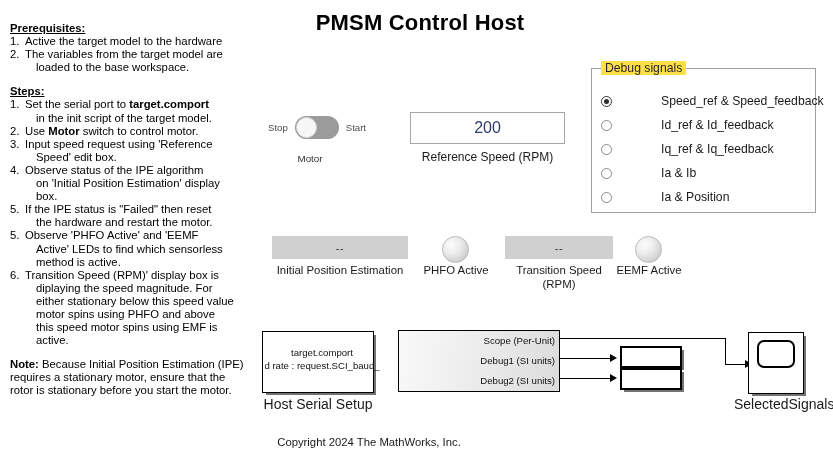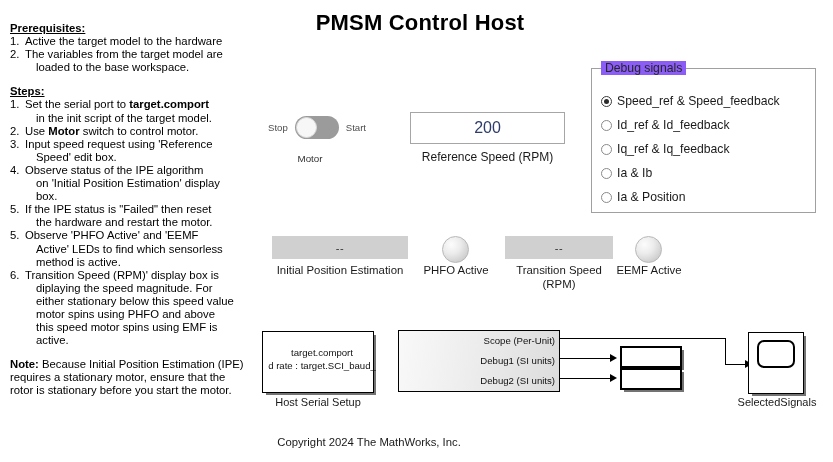--- a/index.html
+++ b/index.html
@@ -58,36 +58,36 @@
     position:absolute;left:405px;top:150px;width:165px;text-align:center;
     font-size:12px;color:#1a1a1a;
   }
 
   
   .grp{
     position:absolute;left:591px;top:68px;width:225px;height:145px;
     border:1px solid #a0a0a0;box-sizing:border-box;background:#fff;
   }
   .grp-title{
-    position:absolute;left:601px;top:61px;background:#8b5cf6;padding:0 4px;
+    position:absolute;left:601px;top:61px;background:#fde047;padding:0 4px;
     font-size:12.2px;color:#262626;
   }
   .radios{position:absolute;left:601px;top:89px;}
   .radio-row{display:flex;align-items:center;height:24px;}
   .radio{
     width:11px;height:11px;border-radius:50%;border:1px solid #8a8a8a;
     box-sizing:border-box;background:#fff;margin-right:5px;flex:0 0 11px;
     position:relative;
   }
   .radio.on{border-color:#3a3a3a;}
   .radio.on::after{
     content:"";position:absolute;left:2px;top:2px;width:5px;height:5px;
     border-radius:50%;background:#2b2b2b;
   }
-  .radio-lbl{font-size:12.2px;color:#1a1a1a;white-space:nowrap;}
+  .radio-lbl{font-size:12.2px;color:#1a1a1a;white-space:nowrap;margin-left:44px;}
 
   
   .disp{
     position:absolute;height:23px;background:#d0d0d0;
     display:flex;align-items:center;justify-content:center;
     font-size:11px;color:#333;letter-spacing:.5px;
   }
   .disp-cap{position:absolute;text-align:center;font-size:11.4px;color:#1a1a1a;line-height:14px;}
   .led{
     position:absolute;width:27px;height:27px;border-radius:50%;
@@ -98,21 +98,21 @@
   
   .sl-block{
     position:absolute;background:#fff;border:1.6px solid #000;box-sizing:border-box;
   }
   .sl-shadow{box-shadow:3px 3px 0 -1px rgba(0,0,0,.55);}
   .serial-txt{
     position:absolute;left:258px;top:347px;width:128px;text-align:center;
     font-size:9.6px;line-height:12.5px;color:#111;white-space:nowrap;
   }
   .serial-txt span{display:block;}
-  .blk-cap{position:absolute;text-align:center;font-size:11px;color:#1a1a1a;}
+  .blk-cap{position:absolute;text-align:center;font-size:14px;color:#1a1a1a;}
 
   .grad-block{
     position:absolute;box-sizing:border-box;border:1.5px solid #000;
     background:linear-gradient(100deg,#f9f9f9 0%,#ededed 45%,#dcdcdc 100%);
   }
   .port-lbl{
     position:absolute;right:4px;font-size:9.6px;color:#111;white-space:nowrap;
   }
   .wire{position:absolute;background:#000;}
   .arrow{
@@ -278,21 +278,21 @@
   <span>Transition Speed</span><br>
   <span>(RPM)</span>
 </div>
 
 <div class="led" style="left:635px;top:236px;"></div>
 <div class="disp-cap" style="left:608px;top:263px;width:82px;">EEMF Active</div>
 
 <div class="sl-block sl-shadow" style="left:262px;top:331px;width:112px;height:62px;"></div>
 <div class="serial-txt">
   <span>target.comport</span>
-  <span>d rate : target.SCI_baud_</span>
+  <span>d rate : request.SCI_baud_</span>
 </div>
 <div class="blk-cap" style="left:262px;top:396px;width:112px;">Host Serial Setup</div>
 
 <div class="grad-block" style="left:398px;top:330px;width:162px;height:62px;">
   <span class="port-lbl" style="top:4px;">Scope (Per-Unit)</span>
   <span class="port-lbl" style="top:24px;">Debug1 (SI units)</span>
   <span class="port-lbl" style="top:44px;">Debug2 (SI units)</span>
 </div>
 
 <div class="wire" style="left:560px;top:338px;width:165px;height:1.4px;"></div>

